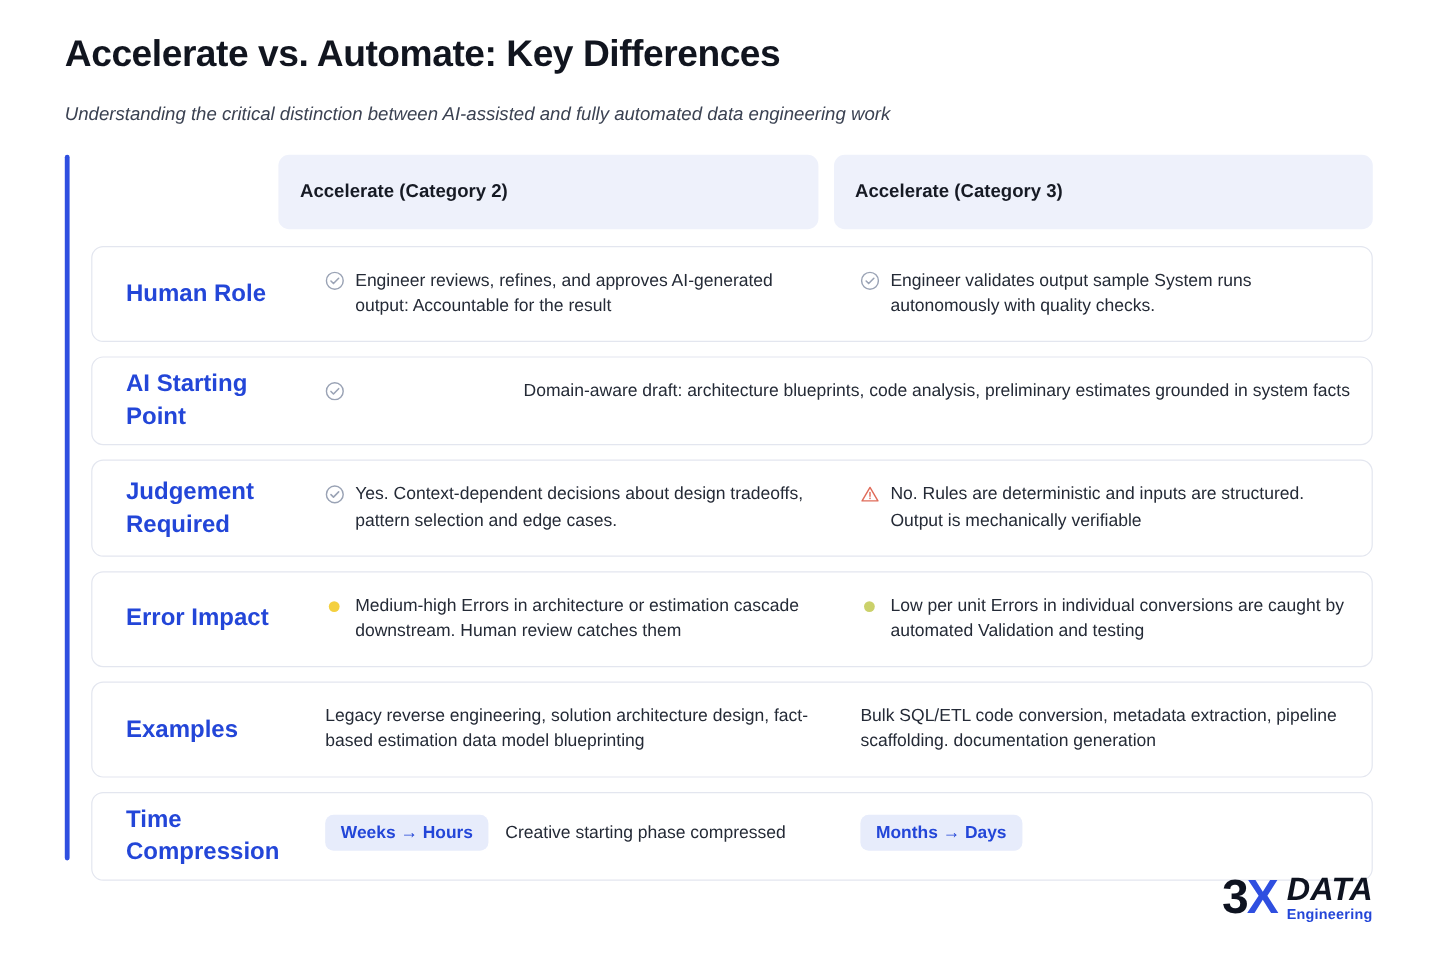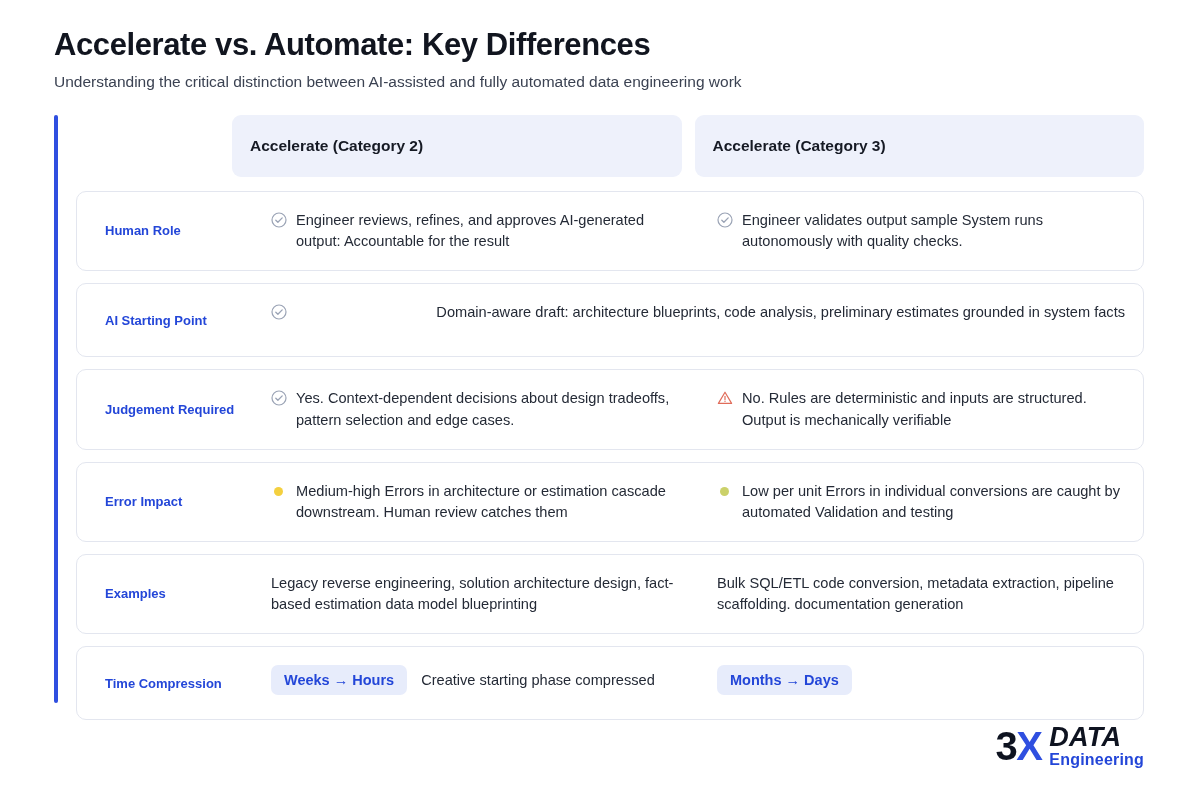--- a/index.html
+++ b/index.html
@@ -20,24 +20,25 @@
 
   
   .title {
     font-size: 31px;
     font-weight: 700;
     letter-spacing: -0.4px;
     color: #11151f;
     line-height: 1.2;
   }
   .subtitle {
-    margin-top: 9px;
+    margin-top: 23px;
     font-size: 15.5px;
     color: #3b4252;
     line-height: 1.35;
+    font-style: italic;
   }
 
   
   .table {
     margin-top: 22px;
     position: relative;
     width: 1090px;
   }
   .left-rail {
     position: absolute;
@@ -57,21 +58,21 @@
 
   .col-label {
     width: 178px;
     flex: 0 0 178px;
     padding: 0 14px 0 28px;
     display: flex;
     align-items: center;
   }
   .col-label .lbl {
     color: #2346d8;
-    font-size: 13px;
+    font-size: 20px;
     font-weight: 700;
     line-height: 1.35;
   }
 
   .col-cell {
     flex: 1 1 0;
     min-width: 0;
     padding: 18px 18px 18px 16px;
     display: flex;
     gap: 9px;
@@ -179,21 +180,21 @@
   .logo-words { line-height: 1.02; }
   .logo-words .w1 {
     font-size: 27px;
     font-weight: 800;
     color: #0e1320;
     letter-spacing: 0.2px;
     display: block;
     font-style: italic;
   }
   .logo-words .w2 {
-    font-size: 16px;
+    font-size: 12px;
     font-weight: 700;
     color: #2346d8;
     letter-spacing: 0.2px;
     display: block;
   }
 </style>
 </head>
 <body>
 
 <div class="page">

